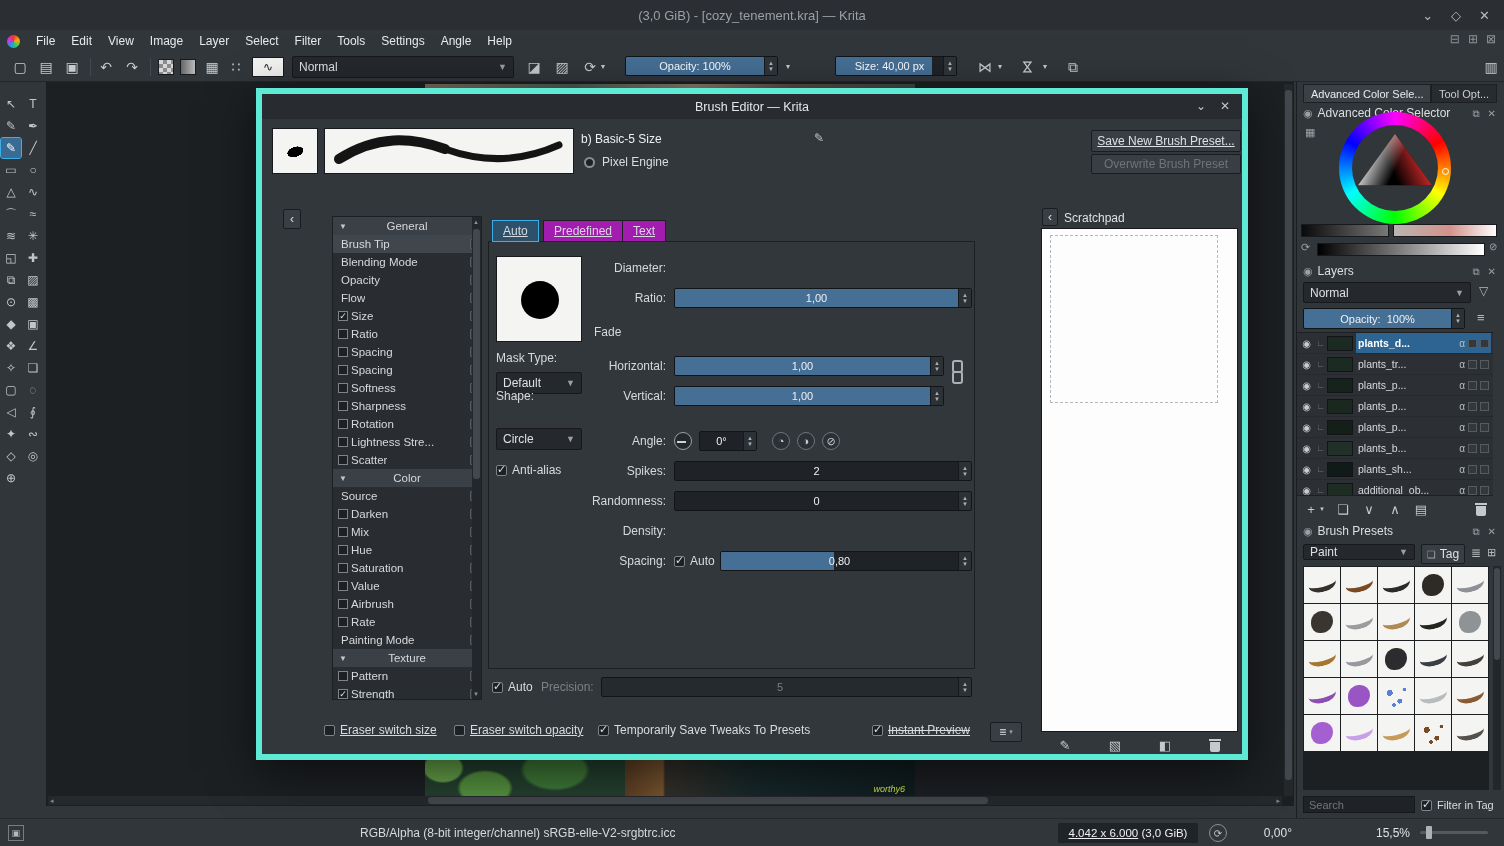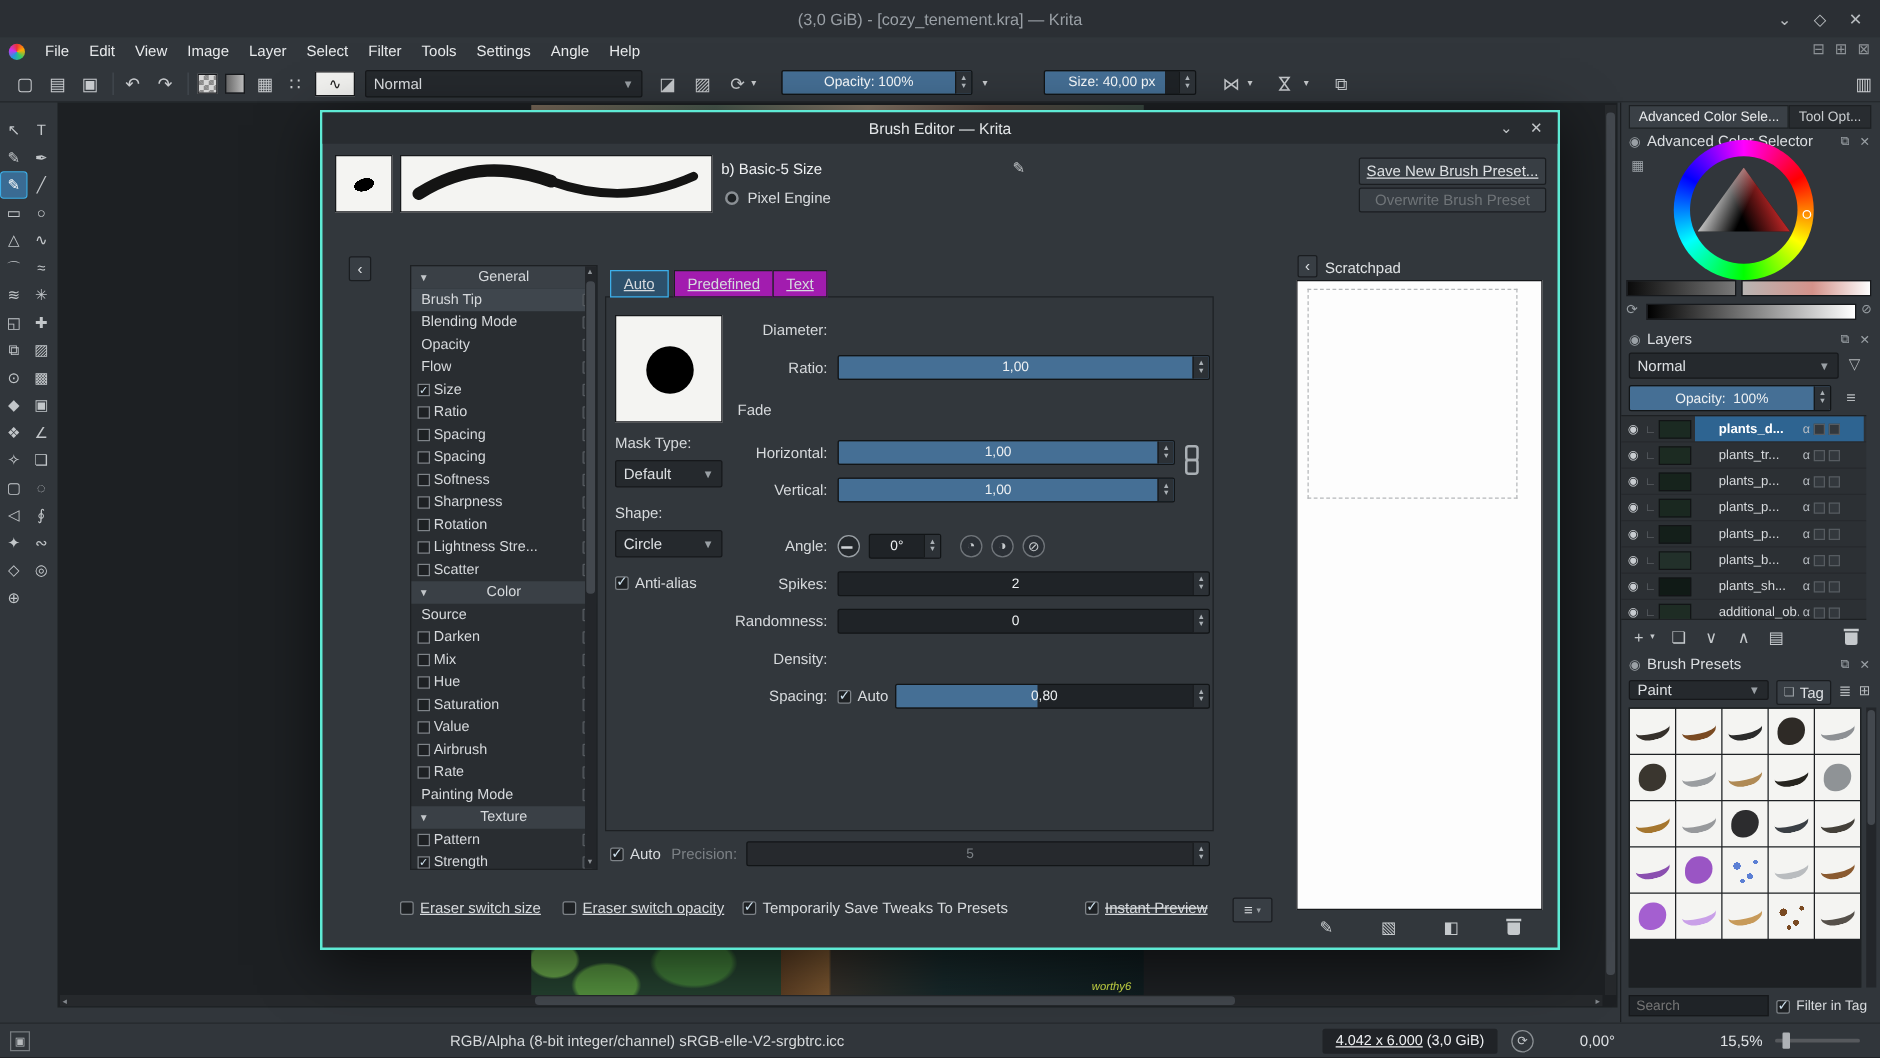--- a/index.html
+++ b/index.html
@@ -56,21 +56,21 @@
  linear-gradient(90deg,#24402f 0,#24402f 200px,#5d3f24 200px,#7a5630 238px,#34302a 240px,#17282a 330px,#101d20 100%)}
 #art-sig{position:absolute;right:10px;bottom:2px;color:#d7e84a;font-size:9px;font-style:italic}
 .vscroll{position:absolute;background:#26292c}
 .vhandle{position:absolute;background:#43484e;border-radius:3px}
 #canvas-vscroll{left:1238px;top:2px;width:9px;height:712px}
 #canvas-hscroll{left:2px;top:714px;width:1234px;height:9px;background:#26292c}
 #canvas-hhandle{left:380px;top:1px;width:560px;height:7px;background:#43484e;border-radius:3px;position:absolute}
 .scroll-arr{position:absolute;color:#7d8润286;font-size:7px;color:#82878c;top:1px}
 
 
-#dialog{left:256px;top:88px;width:992px;height:672px;background:#32373c;border:2px solid #5eead4;box-shadow:0 12px 44px rgba(0,0,0,.6)}
+#dialog{left:256px;top:88px;width:992px;height:672px;background:#32373c;border:6px solid #5eead4;box-shadow:0 12px 44px rgba(0,0,0,.6)}
 #dlg-title{position:absolute;left:0;top:0;right:0;height:25px;background:#282c30;display:flex;align-items:center;justify-content:center;color:#e4e7e9;font-size:12.5px}
 .dlg-tbtn{position:absolute;top:5px;color:#c2c6c9;font-size:12px}
 #dlg-thumb{position:absolute;left:10px;top:34px;width:46px;height:46px;background:#f4f4f2;border:1px solid #17191c}
 #dlg-thumb i{position:absolute;left:9px;top:13px;width:26px;height:18px;background:radial-gradient(13px 8px at 50% 55%,#000 62%,transparent 63%);transform:rotate(-18deg)}
 #dlg-stroke{position:absolute;left:62px;top:34px;width:250px;height:46px;background:#f4f4f2;border:1px solid #17191c}
 #preset-name{position:absolute;left:319px;top:38px;color:#eef0f2;font-size:12px}
 #engine-row{position:absolute;left:322px;top:61px;display:flex;align-items:center;gap:7px;color:#d9dcdf}
 #engine-dot{width:11px;height:11px;border:2px solid #8a8f94;border-radius:50%;background:#1d2124}
 #opt-list{position:absolute;left:70px;top:122px;width:150px;height:484px;background:#292d31;border:1px solid #1d2023;overflow:hidden}
 .opt-row{height:18px;display:flex;align-items:center;padding:0 14px 0 5px;font-size:11.5px;color:#d6d9dc;position:relative}
@@ -122,21 +122,21 @@
 #wheel{position:absolute;left:42px;top:30px;width:112px;height:112px;border-radius:50%;background:conic-gradient(from 120deg,#ff0,#0f0,#0ff,#00f,#f0f,#f00,#ff0)}
 #wheel-hole{position:absolute;inset:13px;border-radius:50%;background:#31363b}
 #wheel-tri{position:absolute;left:19px;top:22px;width:74px;height:64px;clip-path:polygon(50% 0%,100% 80%,0% 80%);background:linear-gradient(115deg,#fff 14%,rgba(255,255,255,0) 52%),linear-gradient(245deg,#f33 12%,rgba(255,0,0,0) 55%),#000}
 #wheel-mark{position:absolute;right:2px;top:56px;width:7px;height:7px;border:1px solid #fff;border-radius:50%}
 .gstrip{position:absolute;height:13px;border:1px solid #17191c}
 #layer-list{position:absolute;left:0px;top:250px;width:196px;height:164px;background:#2c3034;border-top:1px solid #1d2023;border-bottom:1px solid #1d2023;overflow:hidden}
 .lrow{height:21px;display:flex;align-items:center;gap:3px;padding:0 2px 0 3px;border-bottom:1px solid #26292d;font-size:11px;color:#d6d9dc}
 .leye{color:#c8ccd0;font-size:10px;width:13px;text-align:center}
 .lbr{color:#6b7075;font-size:9px;width:8px}
 .lthumb{width:26px;height:15px;border:1px solid #121416;flex:none;background:#1b2a22}
-.lrest{flex:1;display:flex;align-items:center;gap:3px;height:100%;padding:0 19px;min-width:0}
+.lrest{flex:1;display:flex;align-items:center;gap:3px;height:100%;padding:0 2px;min-width:0}
 .lrow.sel .lrest{background:#2e6491}
 .lrow.sel .lname{color:#fff;font-weight:bold}
 .lname{flex:1;white-space:nowrap;overflow:hidden;font-size:10.5px}
 .lalpha{color:#b9bec3;font-size:10px}
 .lsq,.lsq2{width:9px;height:9px;border:1px solid #565b60;background:#33383d;flex:none}
 .lbar-btn{position:absolute;top:418px;color:#c5c9cc;font-size:13px;display:flex;align-items:center;justify-content:center;width:20px;height:18px}
 #preset-grid{position:absolute;left:6px;top:484px;width:186px;height:224px;display:grid;grid-template-columns:repeat(5,36px);grid-auto-rows:36px;gap:1px;background:#1d2023;border:1px solid #1d2023;overflow:hidden}
 .pcell{position:relative;background:#f4f4f2;overflow:hidden}
 .p-arc{position:absolute;left:4px;right:4px;top:8px;height:17px;border-bottom:5px solid #333;border-radius:50%;transform:rotate(-14deg)}
 .p-blob{position:absolute;left:7px;top:7px;right:7px;bottom:7px;border-radius:54% 46% 58% 42%;background:#333}
@@ -487,21 +487,21 @@
           <span>▼</span>
         </span>
     </div>
     <span class="chain" style="left:688px;top:266px"></span>
 
     <span class="flabel" style="left:234px;top:254px;width:90px;text-align:left">Mask Type:</span>
     <div class="combo" style="left:234px;top:278px;width:86px;height:22px">
       <span>Default</span>
       <span class="carr">▼</span>
     </div>
-    <span class="flabel" style="left:234px;top:310px;width:90px;text-align:left">Shape:</span>
+    <span class="flabel" style="left:234px;top:292px;width:90px;text-align:left">Shape:</span>
     <div class="combo" style="left:234px;top:334px;width:86px;height:22px">
       <span>Circle</span>
       <span class="carr">▼</span>
     </div>
     <label class="cb checked" style="left:234px;top:368px">
       <span class="box"></span>
         <span>Anti-alias</span>
     </label>
 
     <span class="flabel" style="left:254px;top:337px;width:150px">Angle:</span>

